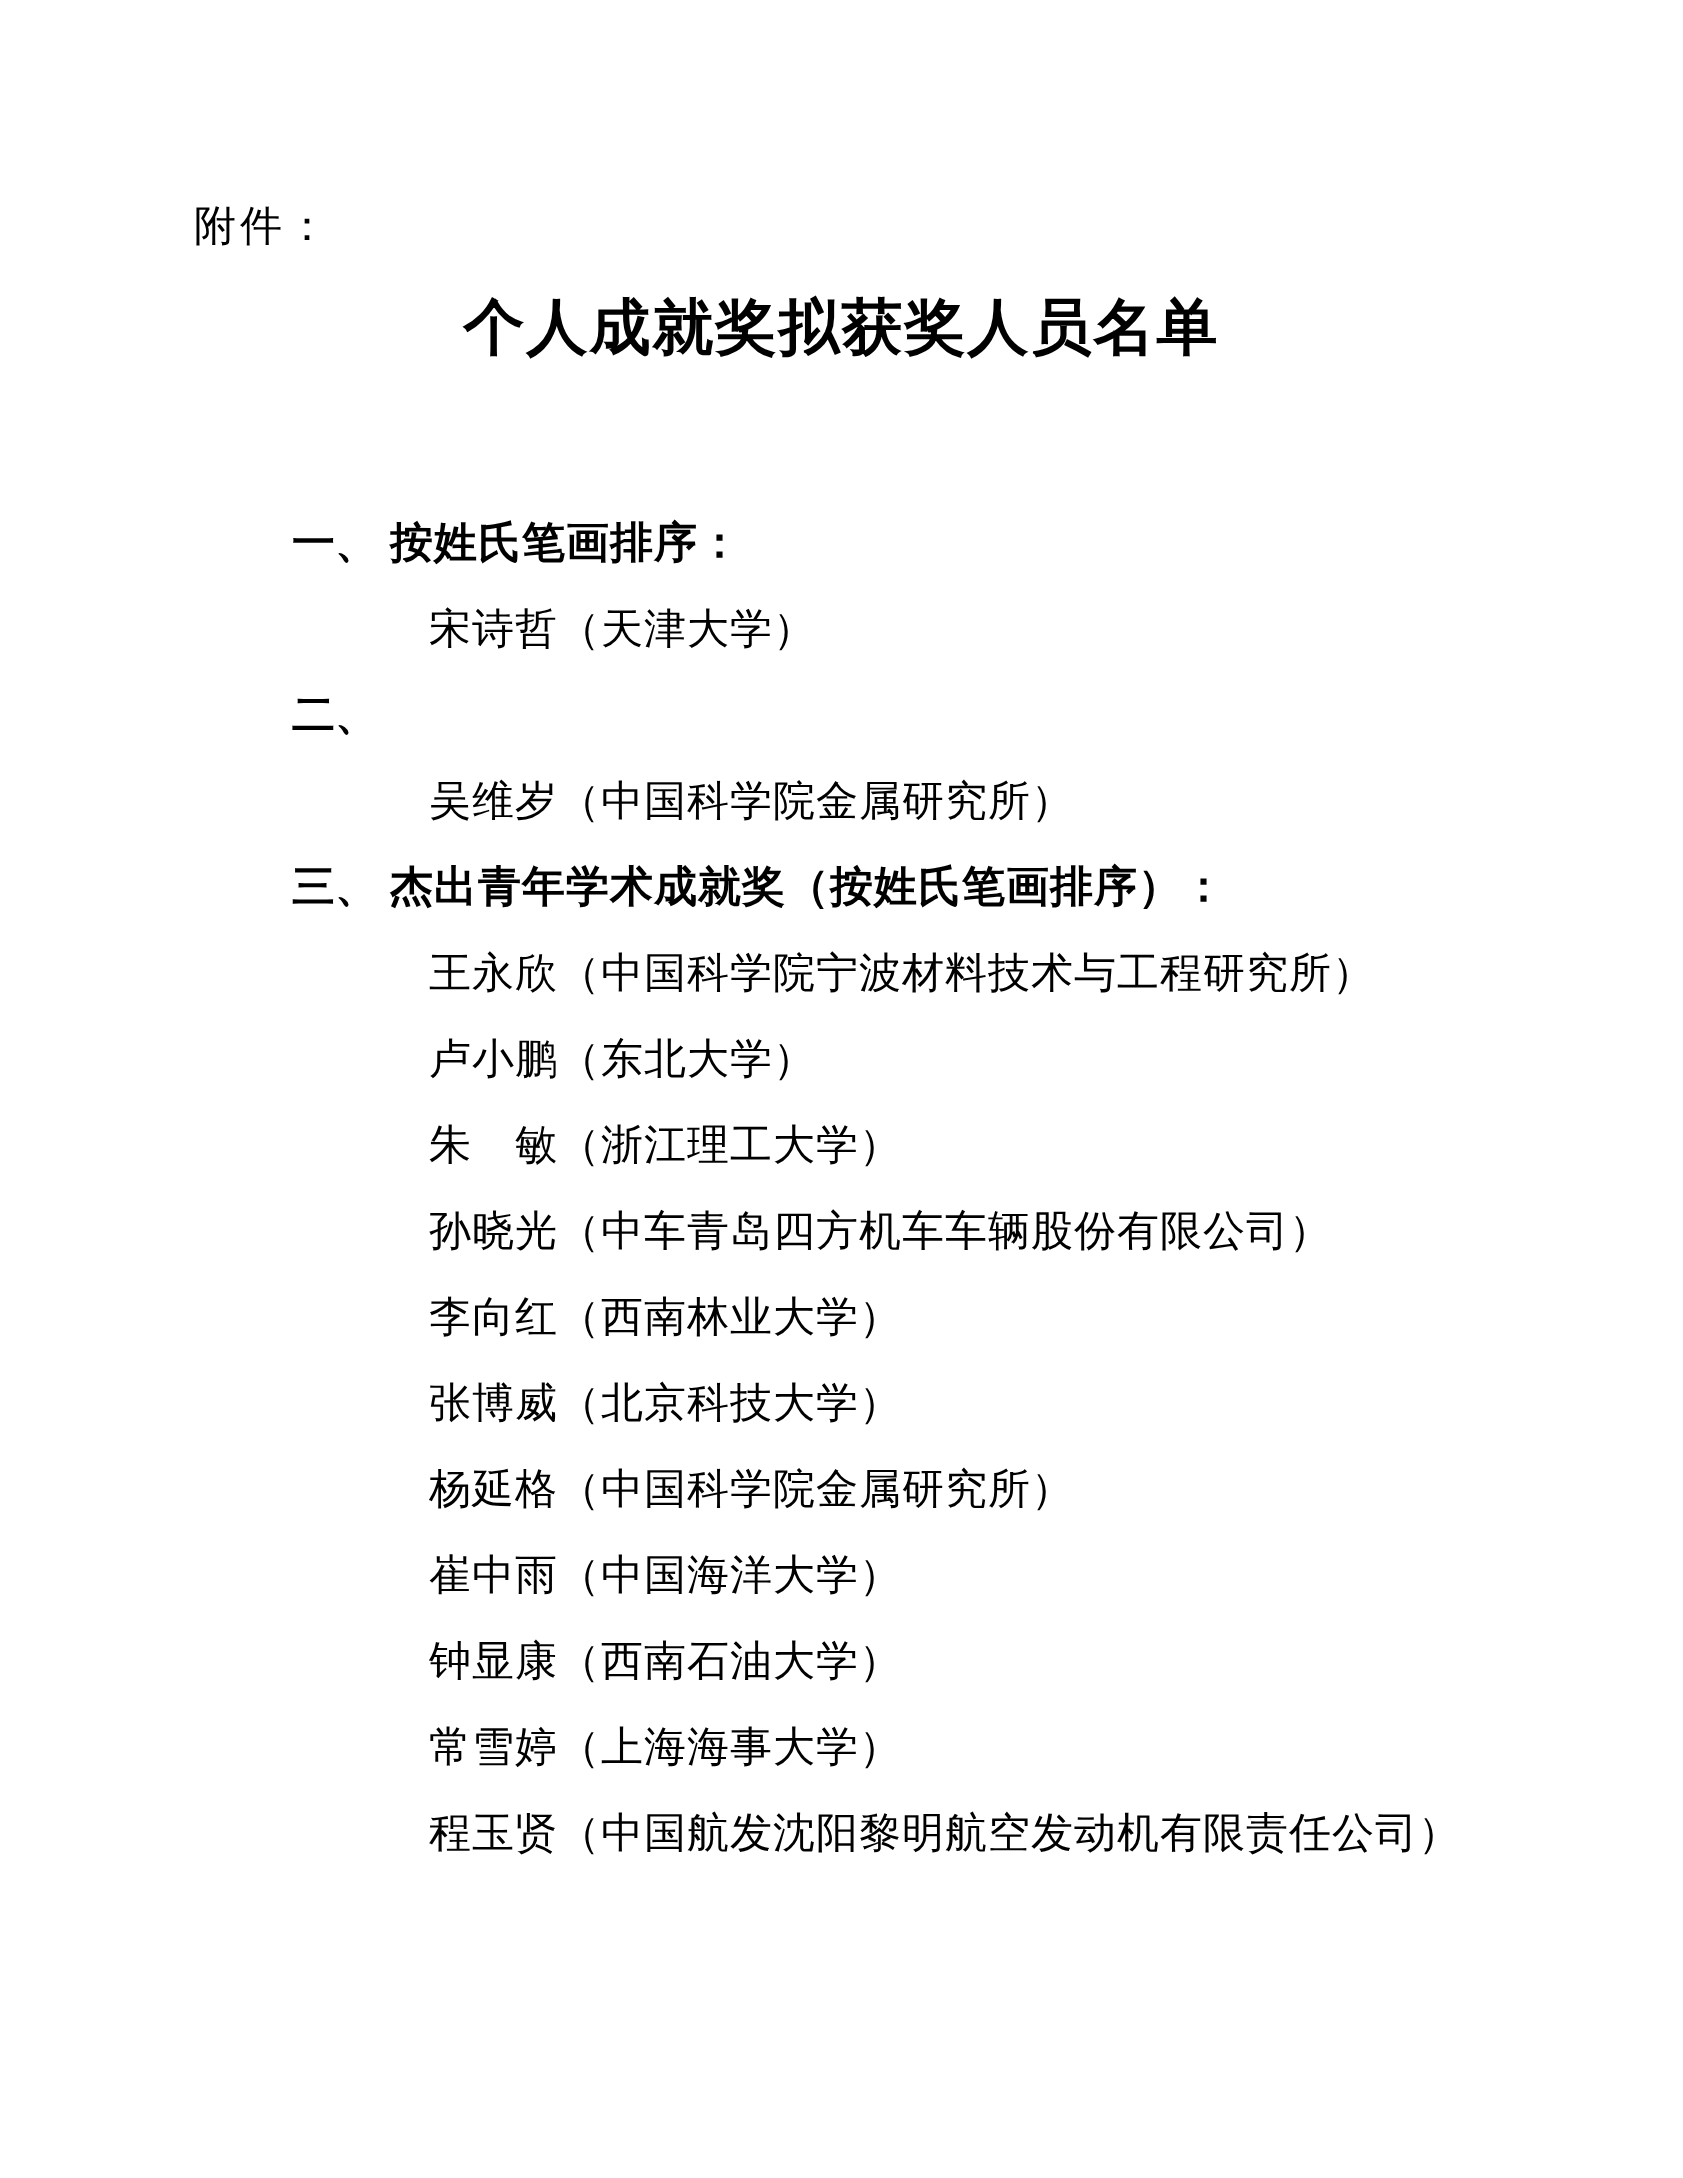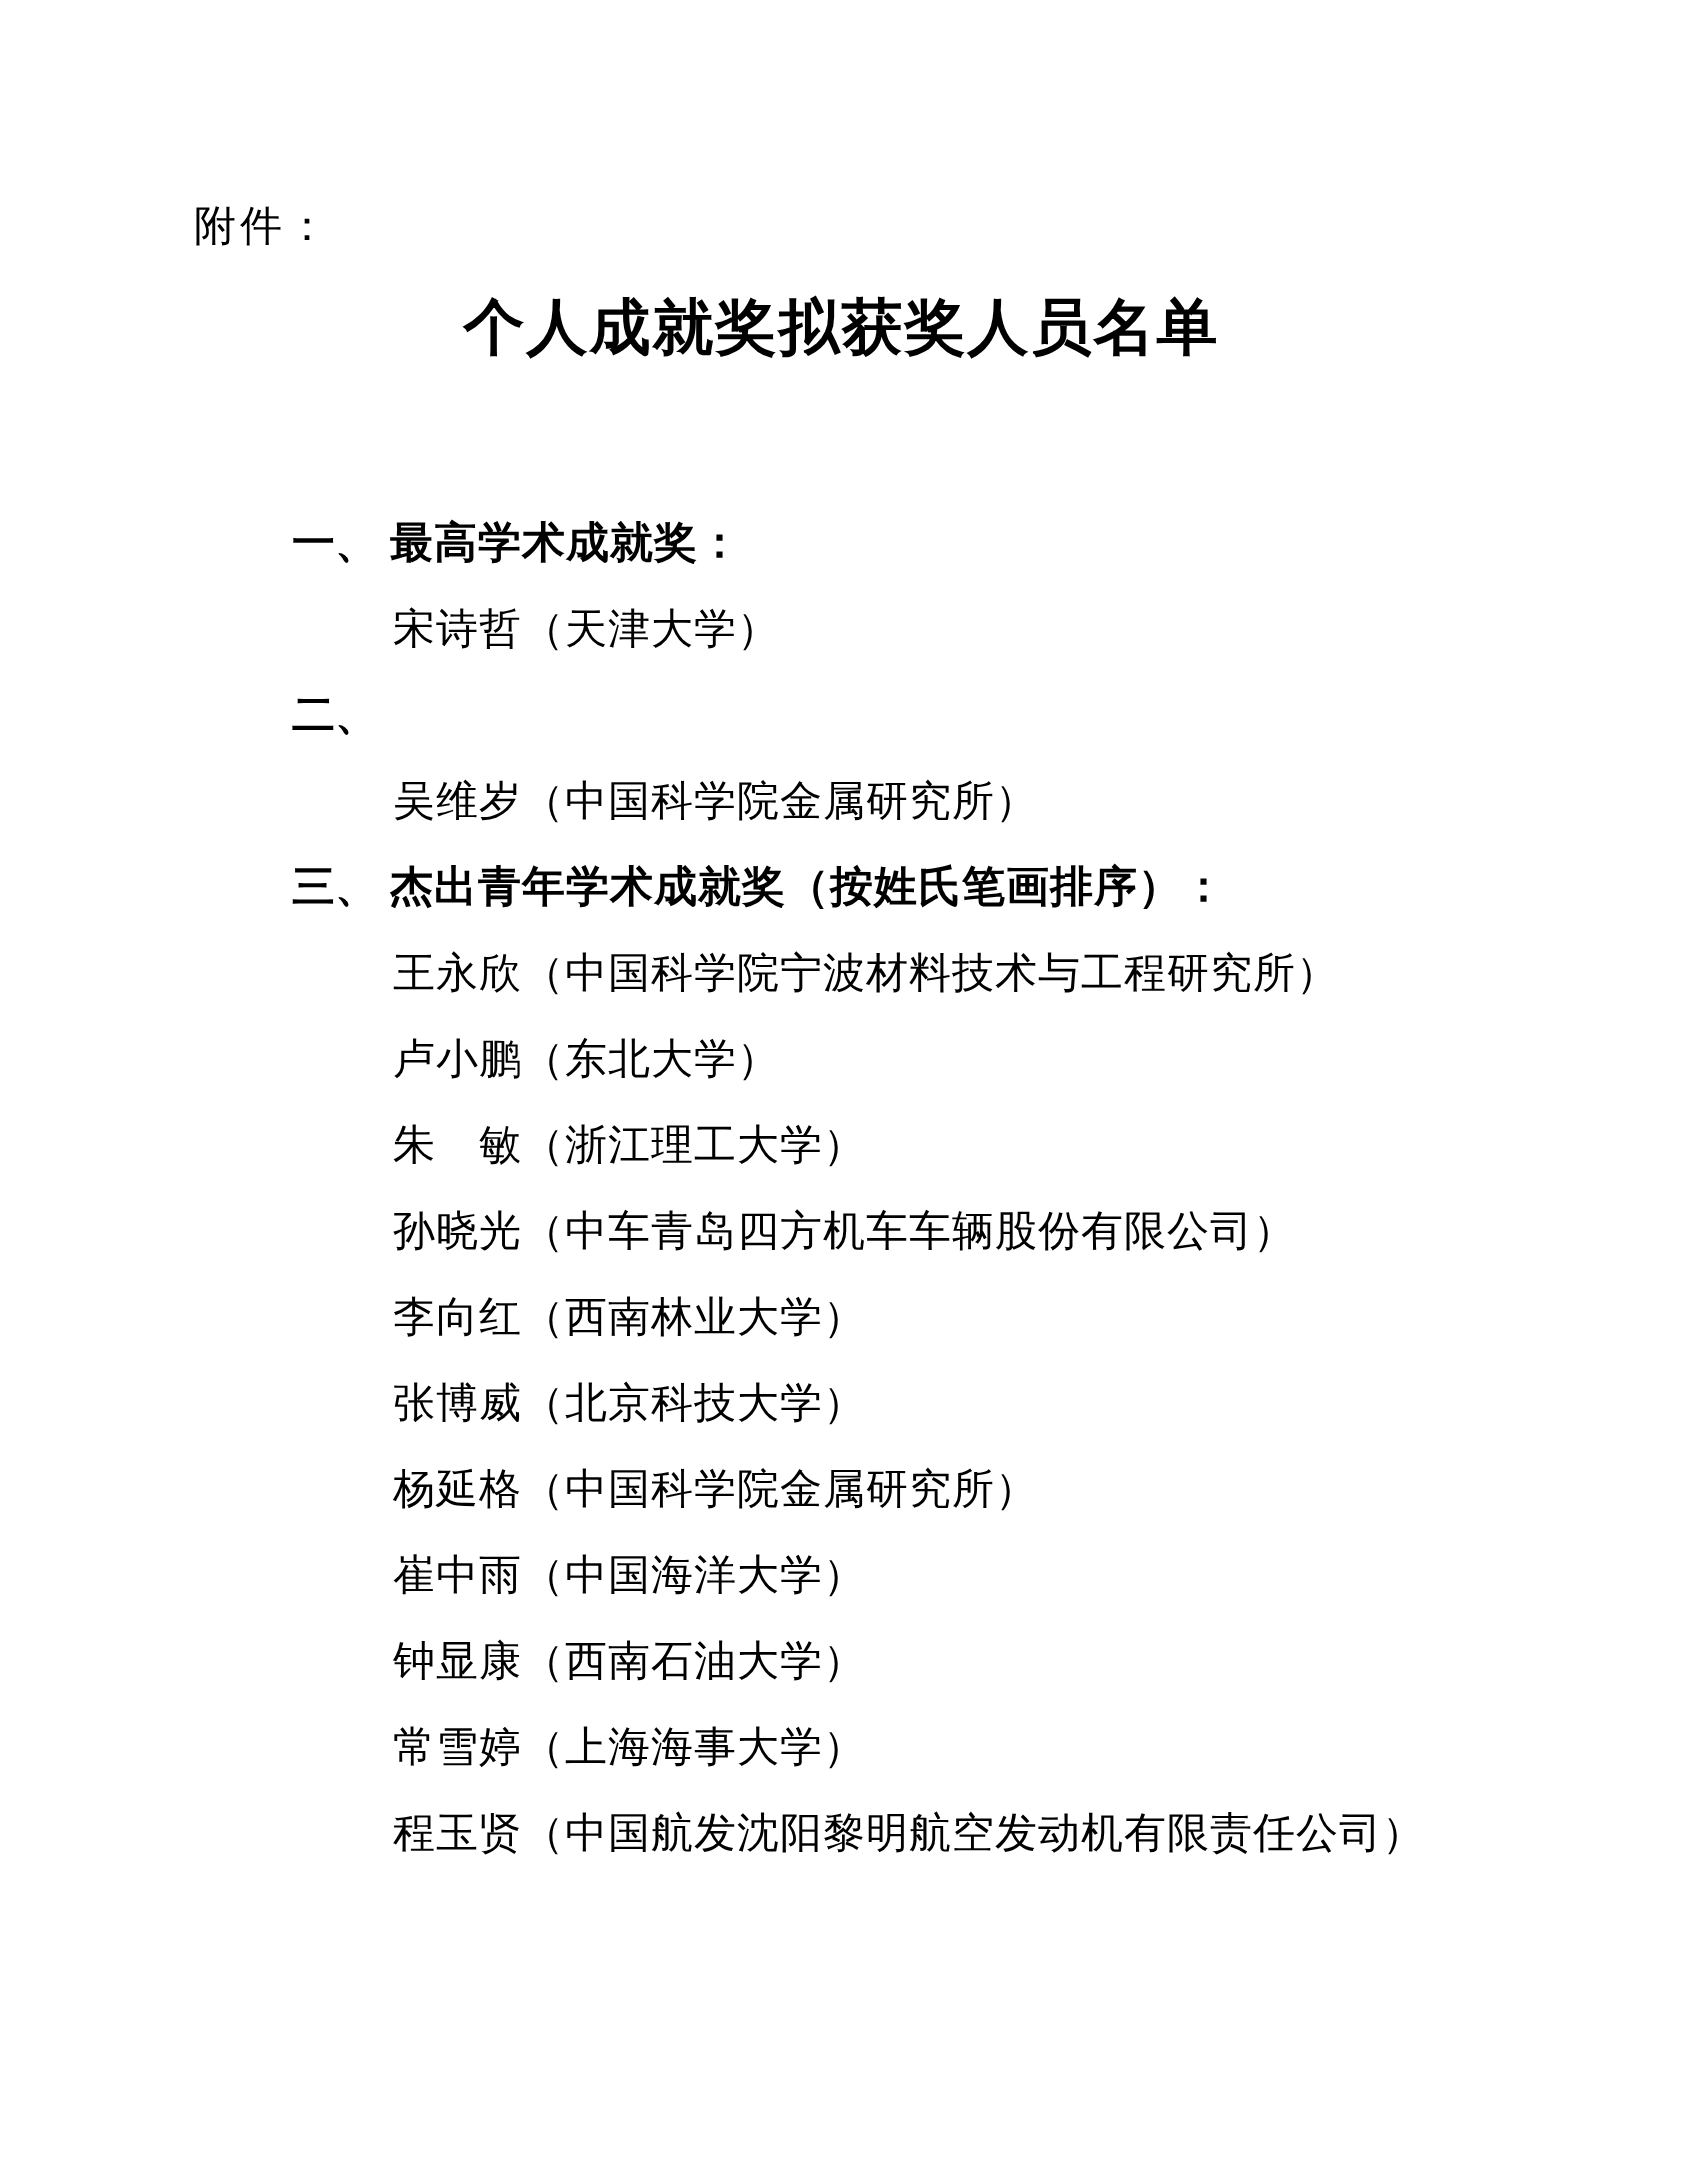--- a/index.html
+++ b/index.html
@@ -59,36 +59,37 @@
   .section-number {
     display: inline-block;
     width: 98px;
     letter-spacing: 0;
   }
   .entry-line {
     padding-left: 393px;
     font-size: 42px;
     font-weight: 400;
     letter-spacing: 1px;
+    margin-left: 36px;
   }
 </style>
 </head>
 <body>
 
 <div class="page">
 
   <div class="attachment">附件：</div>
 
   <h1 class="doc-title">个人成就奖拟获奖人员名单</h1>
 
   <div class="content">
 
     <div class="line section-line">
       <span class="section-number">一、</span>
-      <span>最高学术成就奖：</span>
+      <span>按姓氏笔画排序：</span>
     </div>
     <div class="line entry-line">宋诗哲（天津大学）</div>
 
     <div class="line section-line">
       <span class="section-number">二、</span>
     </div>
     <div class="line entry-line">吴维岁（中国科学院金属研究所）</div>
 
     <div class="line section-line">
       <span class="section-number">三、</span>

